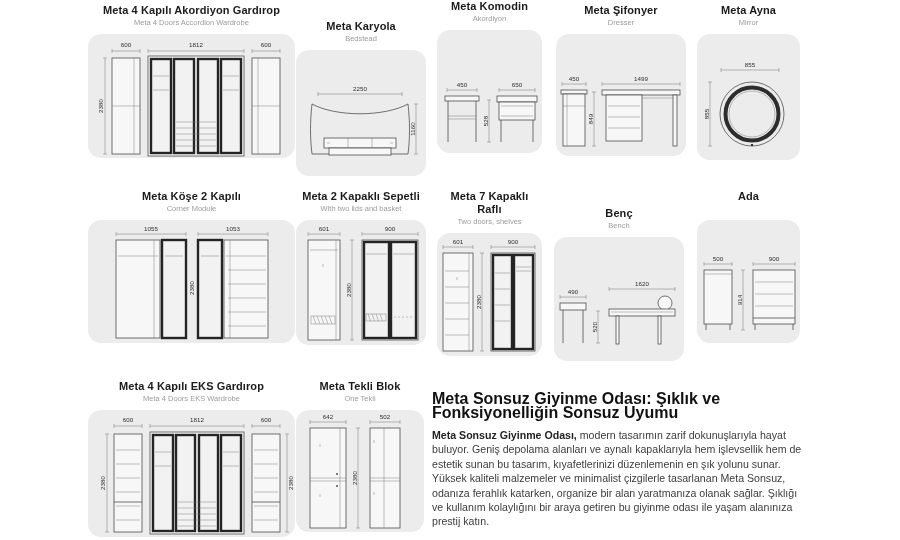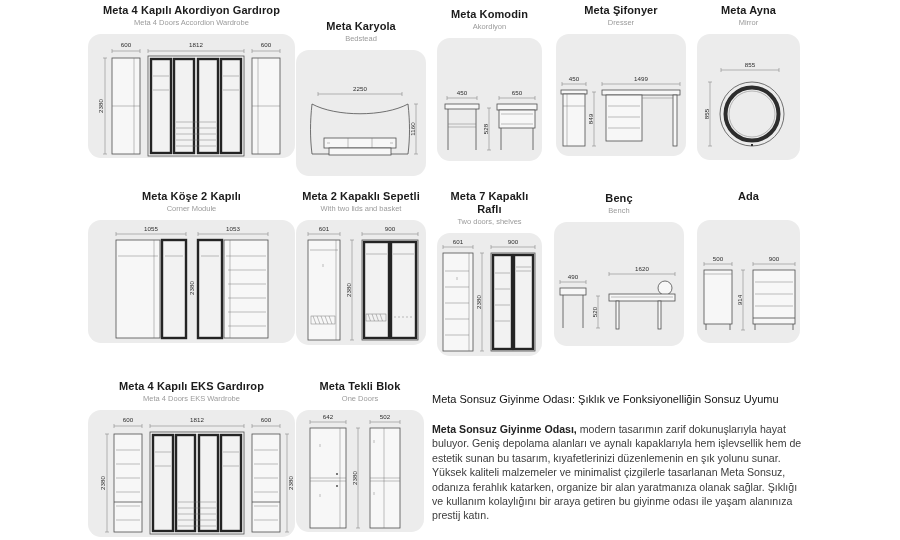--- a/index.html
+++ b/index.html
@@ -13,21 +13,21 @@
   .sub { font-size:7.5px; color:#9b9b9b; height:10px; line-height:10px; margin-top:1px; }
   .panel { background:#ececec; border-radius:13px; margin-top:6px; position:relative; overflow:hidden; }
   svg { display:block; }
   .dl { stroke:#8c8c8c; stroke-width:0.6; fill:none; }
   .dt { font-size:6.2px; fill:#2e2e2e; text-anchor:middle; font-family:"Liberation Sans",sans-serif; }
   .ln  { stroke:#4f4f4f; stroke-width:0.8; fill:none; }
   .lnf { stroke:#4f4f4f; stroke-width:0.8; fill:#f7f7f7; }
   .dk  { stroke:#242424; stroke-width:2.4; fill:#f2f2f2; }
   .th  { stroke:#6f6f6f; stroke-width:0.45; fill:none; }
   .article { position:absolute; left:432px; top:392px; width:372px; text-align:left; }
-  .article h2 { font-size:11px; font-weight:400; color:#111; margin-bottom:16px; line-height:14px; }
+  .article h2 { font-size:16px; font-weight:700; color:#111; margin-bottom:8px; line-height:14px; }
   .article p { font-size:10.6px; color:#3c3c3c; line-height:14.4px; margin-bottom:4px; }
   .article .b { font-weight:700; color:#222; }
 </style>
 </head>
 <body>
 
 <div class="page">
 
   <div class="cell" style="left:88px; top:4px; width:207px;">
     <div class="ttl">Meta 4 Kapılı Akordiyon Gardırop</div>
@@ -83,21 +83,21 @@
         </g>
         <g>
           <rect class="lnf" x="28" y="88" width="72" height="10"></rect>
           <path class="th" d="M52 88 v10 M76 88 v10 M31 93 h3 M94 93 h3"></path>
           <rect class="lnf" x="33" y="98" width="62" height="7"></rect>
         </g>
       </svg>
     </div>
   </div>
 
-  <div class="cell" style="left:437px; top:8px; width:105px;">
+  <div class="cell" style="left:437px; top:0; width:105px;">
     <div class="ttl">Meta Komodin</div>
     <div class="sub">Akordiyon</div>
     <div class="panel" style="height:123px;">
       <svg width="105" height="123" viewBox="0 0 105 123">
         <g>
           <path class="dl" d="M10 60 h30 M10 58 v4 M40 58 v4"></path>
           <text class="dt" x="25" y="57">450</text>
           <path class="dl" d="M62 60 h36 M62 58 v4 M98 58 v4"></path>
           <text class="dt" x="80" y="57">650</text>
           <path class="dl" d="M52 70 v42 M50 70 h4 M50 112 h4"></path>
@@ -249,21 +249,21 @@
           <rect class="lnf" x="54" y="20" width="44" height="98"></rect>
           <rect class="dk" x="56" y="22" width="19" height="94"></rect>
           <rect class="dk" x="77" y="22" width="19" height="94"></rect>
           <path class="th" d="M58 40 h15 M58 56 h15 M58 72 h15 M58 88 h15"></path>
           <path class="th" d="M79 34 h15 M79 38 h15"></path>
         </g>
       </svg>
     </div>
   </div>
 
-  <div class="cell" style="left:554px; top:192px; width:130px;">
+  <div class="cell" style="left:554px; top:207px; width:130px;">
     <div class="ttl">Benç</div>
     <div class="sub">Bench</div>
     <div class="panel" style="height:124px;">
       <svg width="130" height="124" viewBox="0 0 130 124">
         <g>
           <path class="dl" d="M6 60 h26 M6 58 v4 M32 58 v4"></path>
           <text class="dt" x="19" y="57">490</text>
           <path class="dl" d="M55 52 h66 M55 50 v4 M121 50 v4"></path>
           <text class="dt" x="88" y="49">1620</text>
           <path class="dl" d="M44 74 v32 M42 74 h4 M42 106 h4"></path>
@@ -347,21 +347,21 @@
           <rect class="lnf" x="164" y="24" width="28" height="98"></rect>
           <path class="th" d="M166 40 h24 M166 54 h24 M166 68 h24 M166 82 h24 M166 96 h24 M166 110 h24"></path>
           <path class="ln" d="M164 92 h28"></path>
         </g>
       </svg>
     </div>
   </div>
 
   <div class="cell" style="left:296px; top:380px; width:128px;">
     <div class="ttl">Meta Tekli Blok</div>
-    <div class="sub">One Doors</div>
+    <div class="sub">One Tekli</div>
     <div class="panel" style="height:122px;">
       <svg width="128" height="122" viewBox="0 0 128 122">
         <g>
           <path class="dl" d="M14 12 h36 M14 10 v4 M50 10 v4"></path>
           <text class="dt" x="32" y="9">642</text>
           <path class="dl" d="M74 12 h30 M74 10 v4 M104 10 v4"></path>
           <text class="dt" x="89" y="9">502</text>
           <path class="dl" d="M62 18 v100 M60 18 h4 M60 118 h4"></path>
           <text class="dt" transform="rotate(-90 59 68)" x="59" y="70">2380</text>
         </g>

